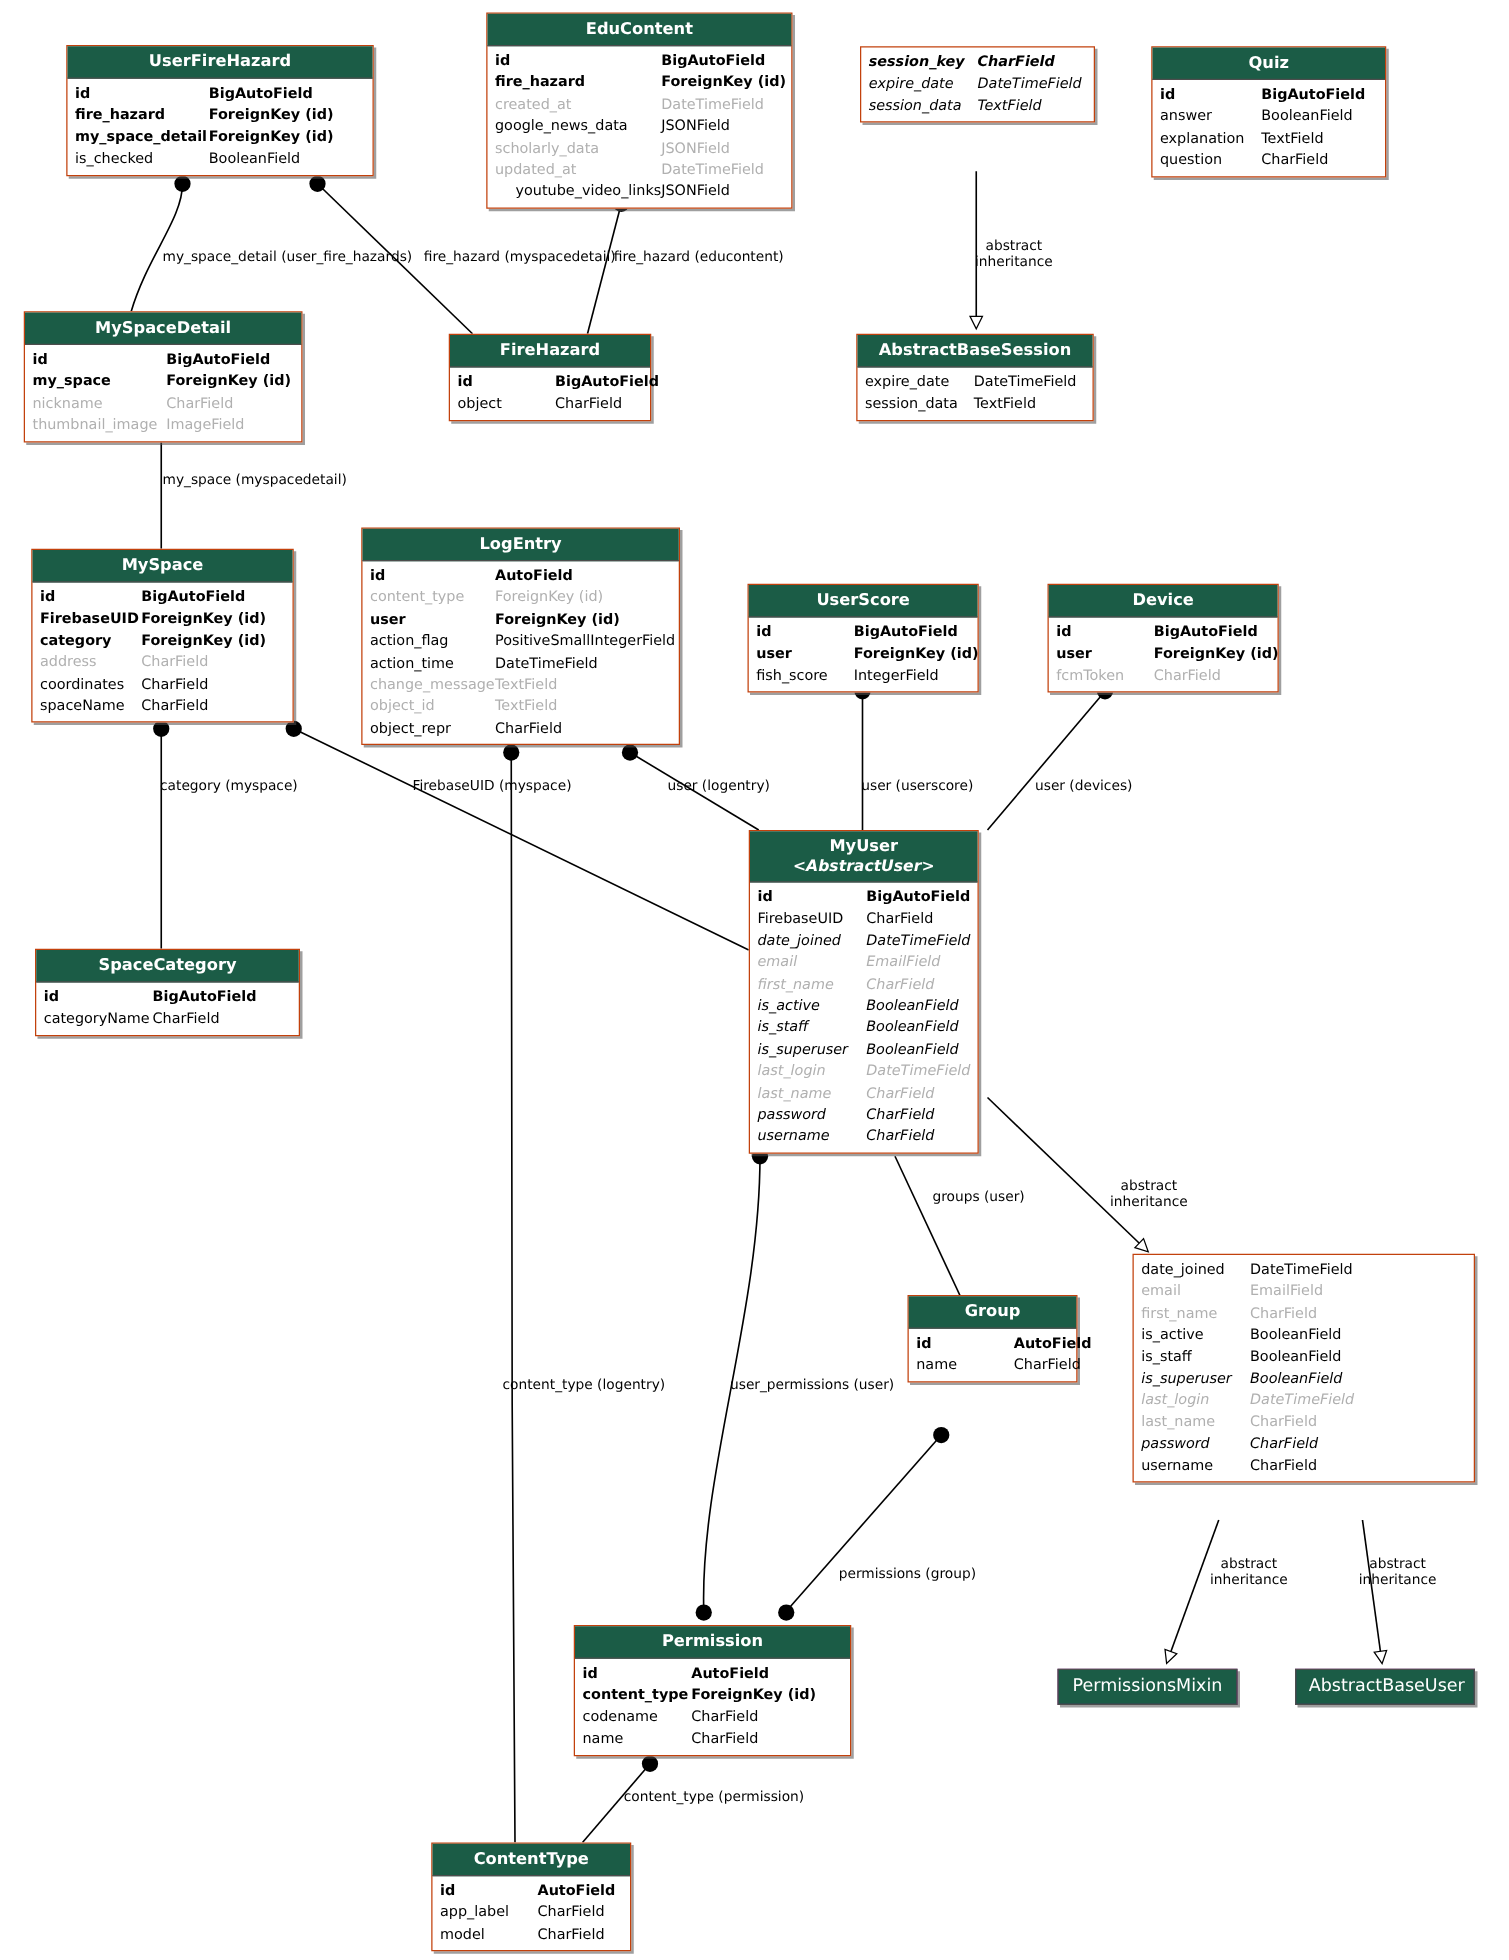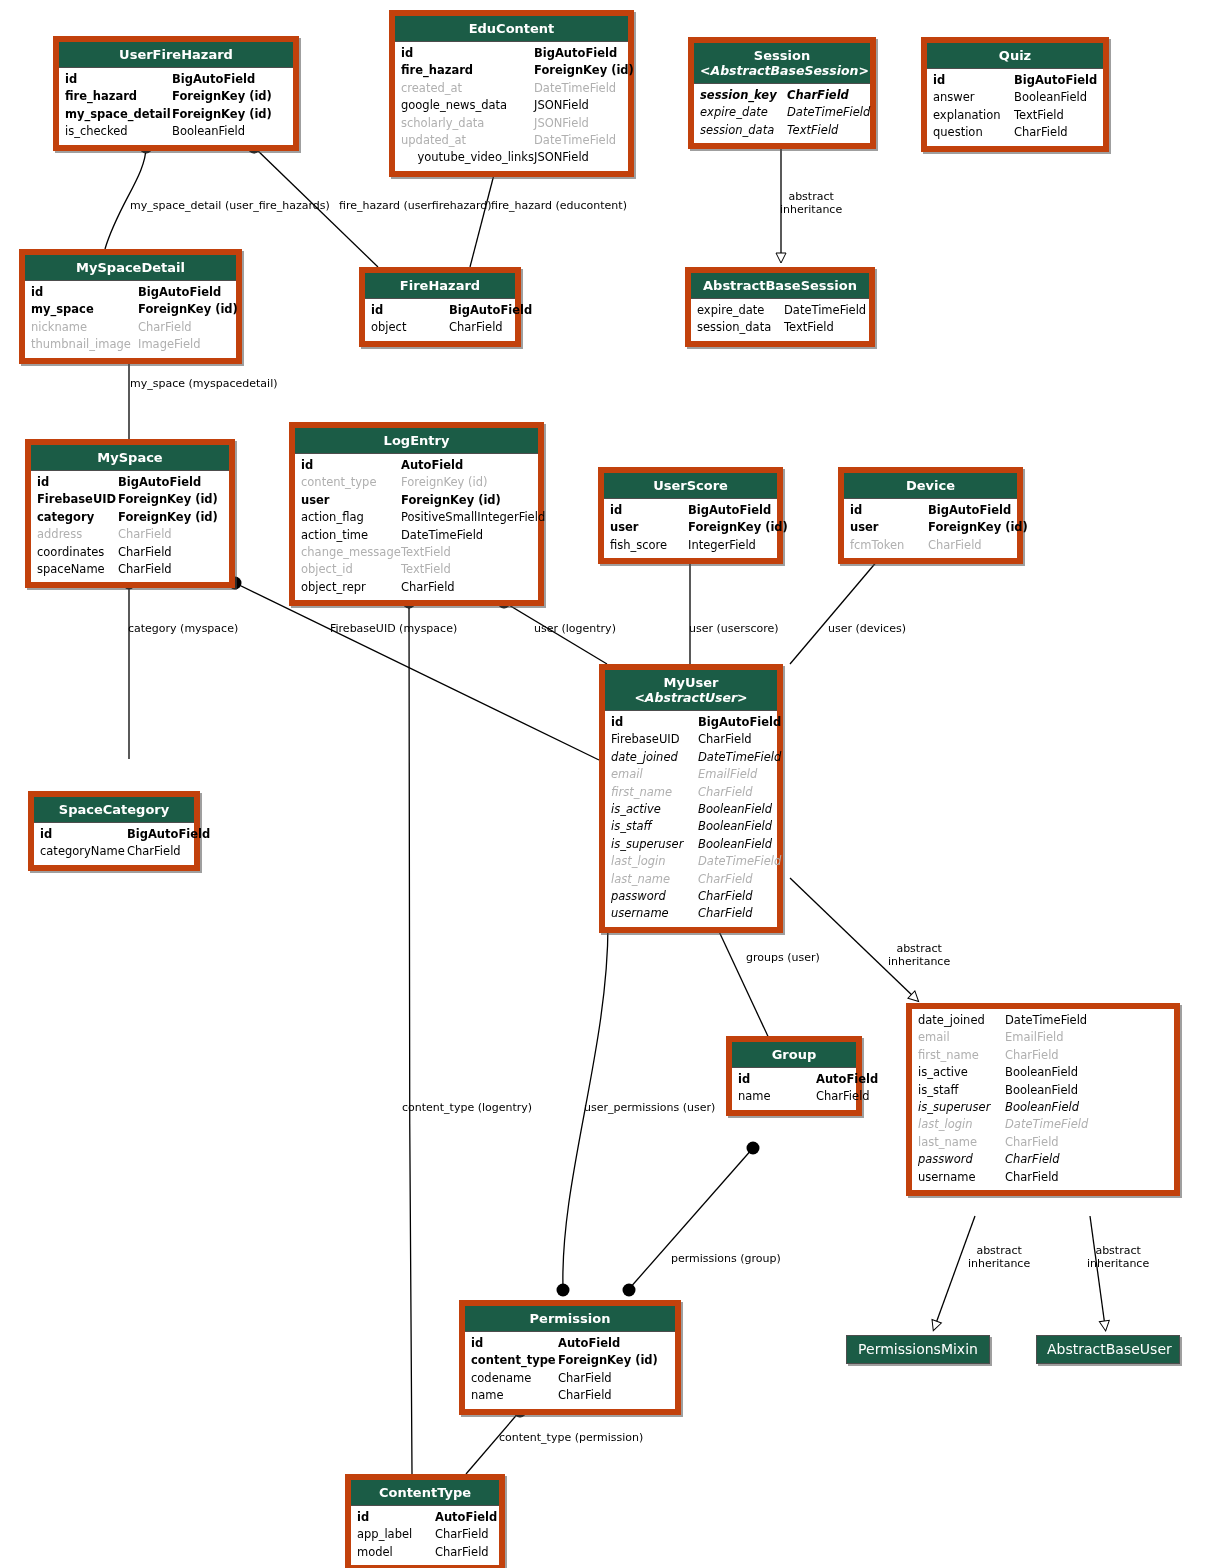--- a/index.html
+++ b/index.html
@@ -22,21 +22,21 @@
     position: absolute;
     left: 0;
     top: 0;
     width: 1207px;
     height: 1568px;
     pointer-events: none;
   }
   .node {
     position: absolute;
     box-sizing: border-box;
-    border: 6px solid #c2410c;
+    border: 1px solid #c2410c;
     background: #ffffff;
     box-shadow: 2px 2px 0 rgba(80,80,80,0.55);
   }
   .node-header {
     background: #1b5c46;
     color: #ffffff;
     text-align: center;
     font-weight: bold;
     font-size: 13px;
     line-height: 15px;
@@ -240,21 +240,20 @@
             <span class="fname" style="width: 133px;">updated_at</span>
             <span class="ftype">DateTimeField</span>
           </div>
           <div class="frow">
             <span class="fname" style="width: 133px; text-align: right;">youtube_video_links</span>
             <span class="ftype">JSONField</span>
           </div>
         </div>
       </div>
       <div class="node" style="left: 688px; top: 37px; width: 188px;">
-        <div class="node-header"><span>Session</span><span class="base">&lt;AbstractBaseSession&gt;</span></div>
         <div class="node-body">
           <div class="frow pk inherited">
             <span class="fname" style="width: 87px;">session_key</span>
             <span class="ftype">CharField</span>
           </div>
           <div class="frow inherited">
             <span class="fname" style="width: 87px;">expire_date</span>
             <span class="ftype">DateTimeField</span>
           </div>
           <div class="frow inherited">
@@ -424,21 +423,21 @@
           <div class="frow pk">
             <span class="fname" style="width: 78px;">user</span>
             <span class="ftype">ForeignKey (id)</span>
           </div>
           <div class="frow nullable">
             <span class="fname" style="width: 78px;">fcmToken</span>
             <span class="ftype">CharField</span>
           </div>
         </div>
       </div>
-      <div class="node" style="left: 28px; top: 791px; width: 172px;">
+      <div class="node" style="left: 28px; top: 759px; width: 212px;">
         <div class="node-header"><span>SpaceCategory</span></div>
         <div class="node-body">
           <div class="frow pk">
             <span class="fname" style="width: 87px;">id</span>
             <span class="ftype">BigAutoField</span>
           </div>
           <div class="frow">
             <span class="fname" style="width: 87px;">categoryName</span>
             <span class="ftype">CharField</span>
           </div>
@@ -594,21 +593,21 @@
       </div>
       <div class="node plain" style="left: 846px; top: 1335px; width: 144px;">
         <div class="node-header">PermissionsMixin</div>
       </div>
       <div class="node plain" style="left: 1036px; top: 1335px; width: 144px;">
         <div class="node-header">AbstractBaseUser</div>
       </div>
     </div>
   <div id="labels-root">
       <div class="edge-label" style="left: 130px; top: 199px;">my_space_detail (user_fire_hazards)</div>
-      <div class="edge-label" style="left: 339px; top: 199px;">fire_hazard (userfirehazard)</div>
+      <div class="edge-label" style="left: 339px; top: 199px;">fire_hazard (myspacedetail)</div>
       <div class="edge-label" style="left: 491px; top: 199px;">fire_hazard (educontent)</div>
       <div class="edge-label two" style="left: 780px; top: 191px;">
         <div>abstract</div>
         <div>inheritance</div>
       </div>
       <div class="edge-label" style="left: 130px; top: 377px;">my_space (myspacedetail)</div>
       <div class="edge-label" style="left: 128px; top: 622px;">category (myspace)</div>
       <div class="edge-label" style="left: 330px; top: 622px;">FirebaseUID (myspace)</div>
       <div class="edge-label" style="left: 534px; top: 622px;">user (logentry)</div>
       <div class="edge-label" style="left: 689px; top: 622px;">user (userscore)</div>

